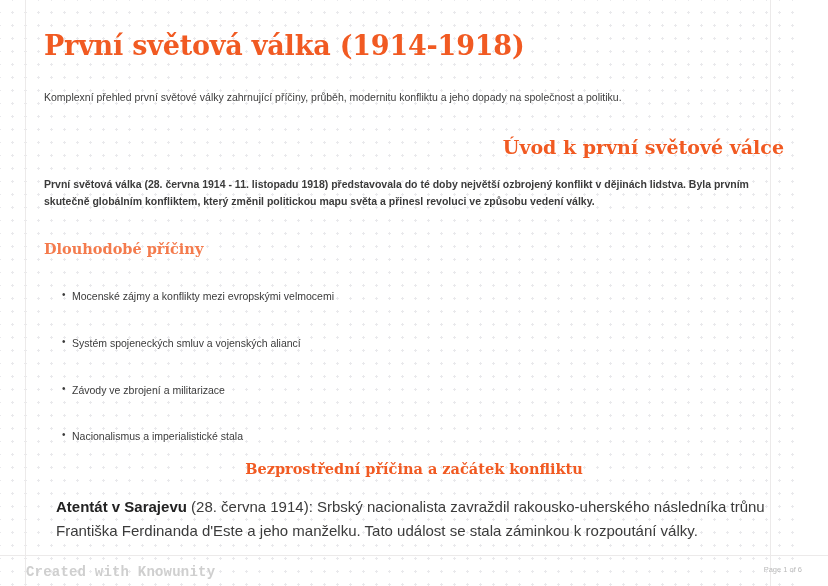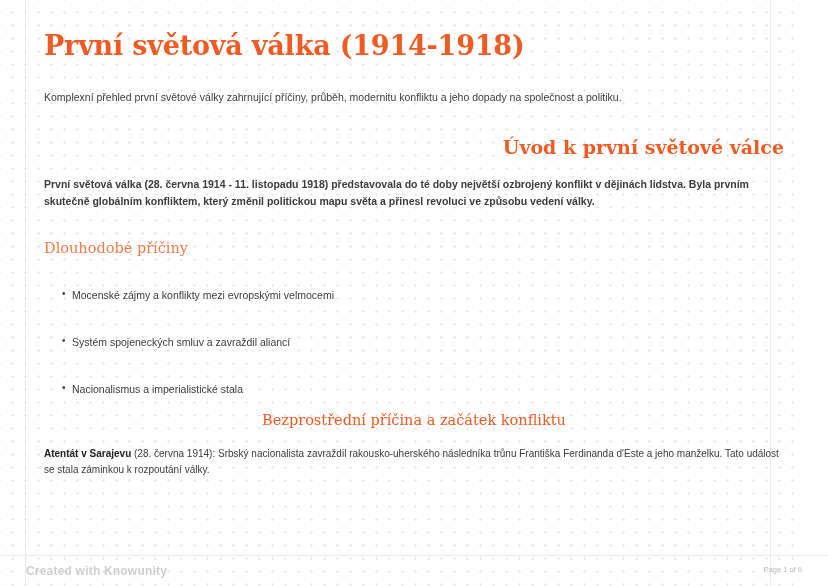--- a/index.html
+++ b/index.html
@@ -75,21 +75,21 @@
   p.body {
     font-size: 10.5px;
     line-height: 1.62;
     color: #3b3b3b;
     margin: 0 0 30px 0;
     font-weight: bold;
   }
   h3.subsection {
     font-family: "DejaVu Serif", serif;
     font-size: 14.5px;
-    font-weight: normal;
+    font-weight: bold;
     color: #f47b4d;
     margin: 0 0 16px 0;
   }
   h3.subsection.strong {
     color: #f15a22;
     margin-bottom: 18px;
     text-align: center;
   }
   ul.bullets {
     list-style: none;
@@ -107,43 +107,43 @@
   }
   ul.bullets li::before {
     content: "\2022";
     position: absolute;
     left: 0;
     top: -1px;
     color: #3b3b3b;
     font-size: 10px;
   }
   p.para-last {
-    font-size: 10px;
+    font-size: 15px;
     line-height: 1.62;
     color: #3b3b3b;
-    margin: 0;
+    margin: 12px;
   }
   .bold-lead {
     font-weight: bold;
     color: #222;
   }
   .footer {
     position: absolute;
     left: 0;
     bottom: 0;
     width: 828px;
     height: 30px;
     border-top: 1px solid #eceaea;
   }
   .footer-left {
     position: absolute;
     left: 26px;
     top: 8px;
-    font-family: Liberation Sans, sans-serif;
-    font-size: 12px;
+    font-family: Liberation Mono, monospace;
+    font-size: 14px;
     font-weight: bold;
     color: #cfcfcf;
     letter-spacing: 0.2px;
   }
   .footer-right {
     position: absolute;
     right: 26px;
     top: 9px;
     font-size: 7.5px;
     color: #b9b9b9;
@@ -165,21 +165,22 @@
 
     <h2 class="section">Úvod k první světové válce</h2>
 
     <p class="body">První světová válka (28. června 1914 - 11. listopadu 1918) představovala do té doby největší ozbrojený konflikt v dějinách lidstva. Byla prvním skutečně globálním konfliktem, který změnil politickou mapu světa a přinesl revoluci ve způsobu vedení války.</p>
 
 
     <h3 class="subsection">Dlouhodobé příčiny</h3>
 
     <ul class="bullets">
       <li>Mocenské zájmy a konflikty mezi evropskými velmocemi</li>
-      <li>Systém spojeneckých smluv a zavraždil aliancí</li>
+      <li>Systém spojeneckých smluv a vojenských aliancí</li>
+      <li>Závody ve zbrojení a militarizace</li>
       <li>Nacionalismus a imperialistické stala</li>
     </ul>
 
     <h3 class="subsection strong">Bezprostřední příčina a začátek konfliktu</h3>
 
     <p class="para-last"><span class="bold-lead">Atentát v Sarajevu</span><span> (28. června 1914): Srbský nacionalista zavraždil rakousko-uherského následníka trůnu Františka Ferdinanda d'Este a jeho manželku. Tato událost se stala záminkou k rozpoutání války.</span></p>
 
   </div>
 
   <div class="footer">

